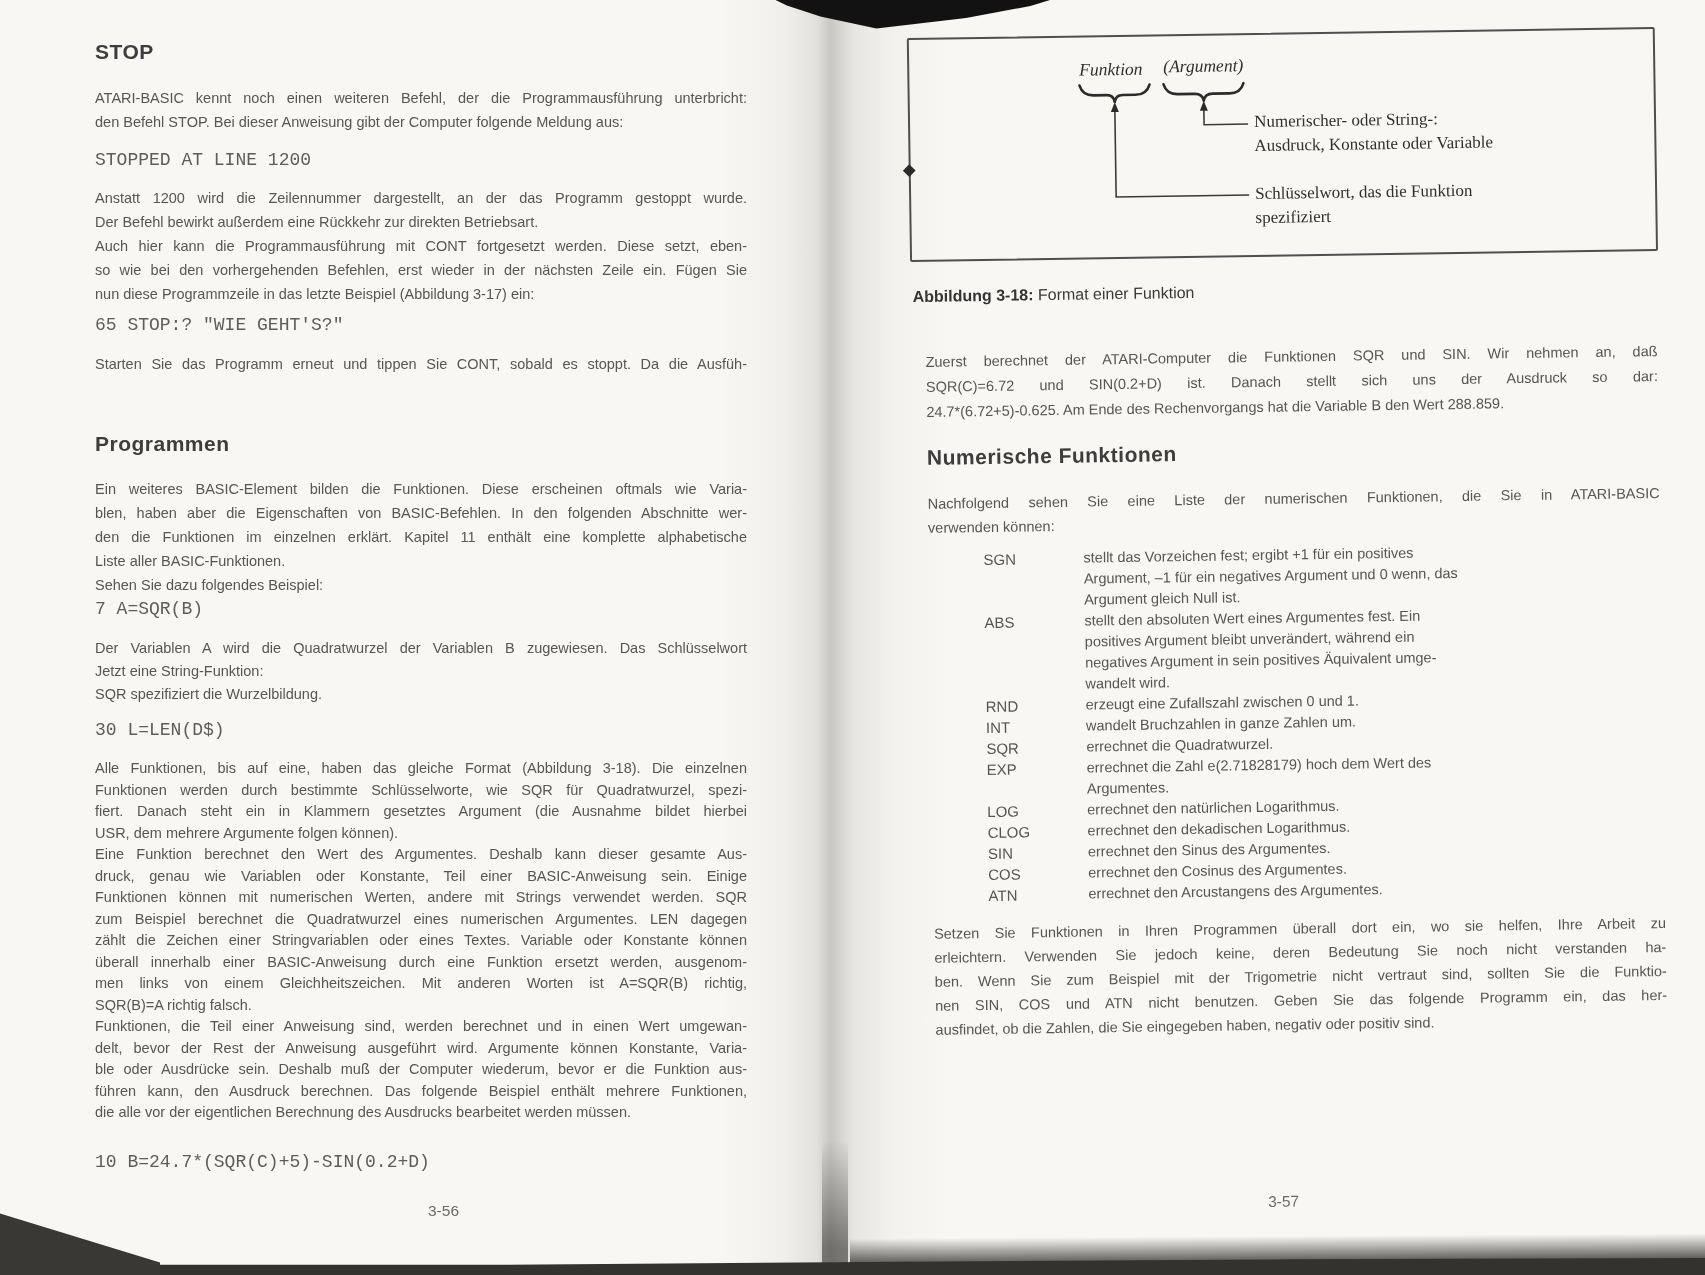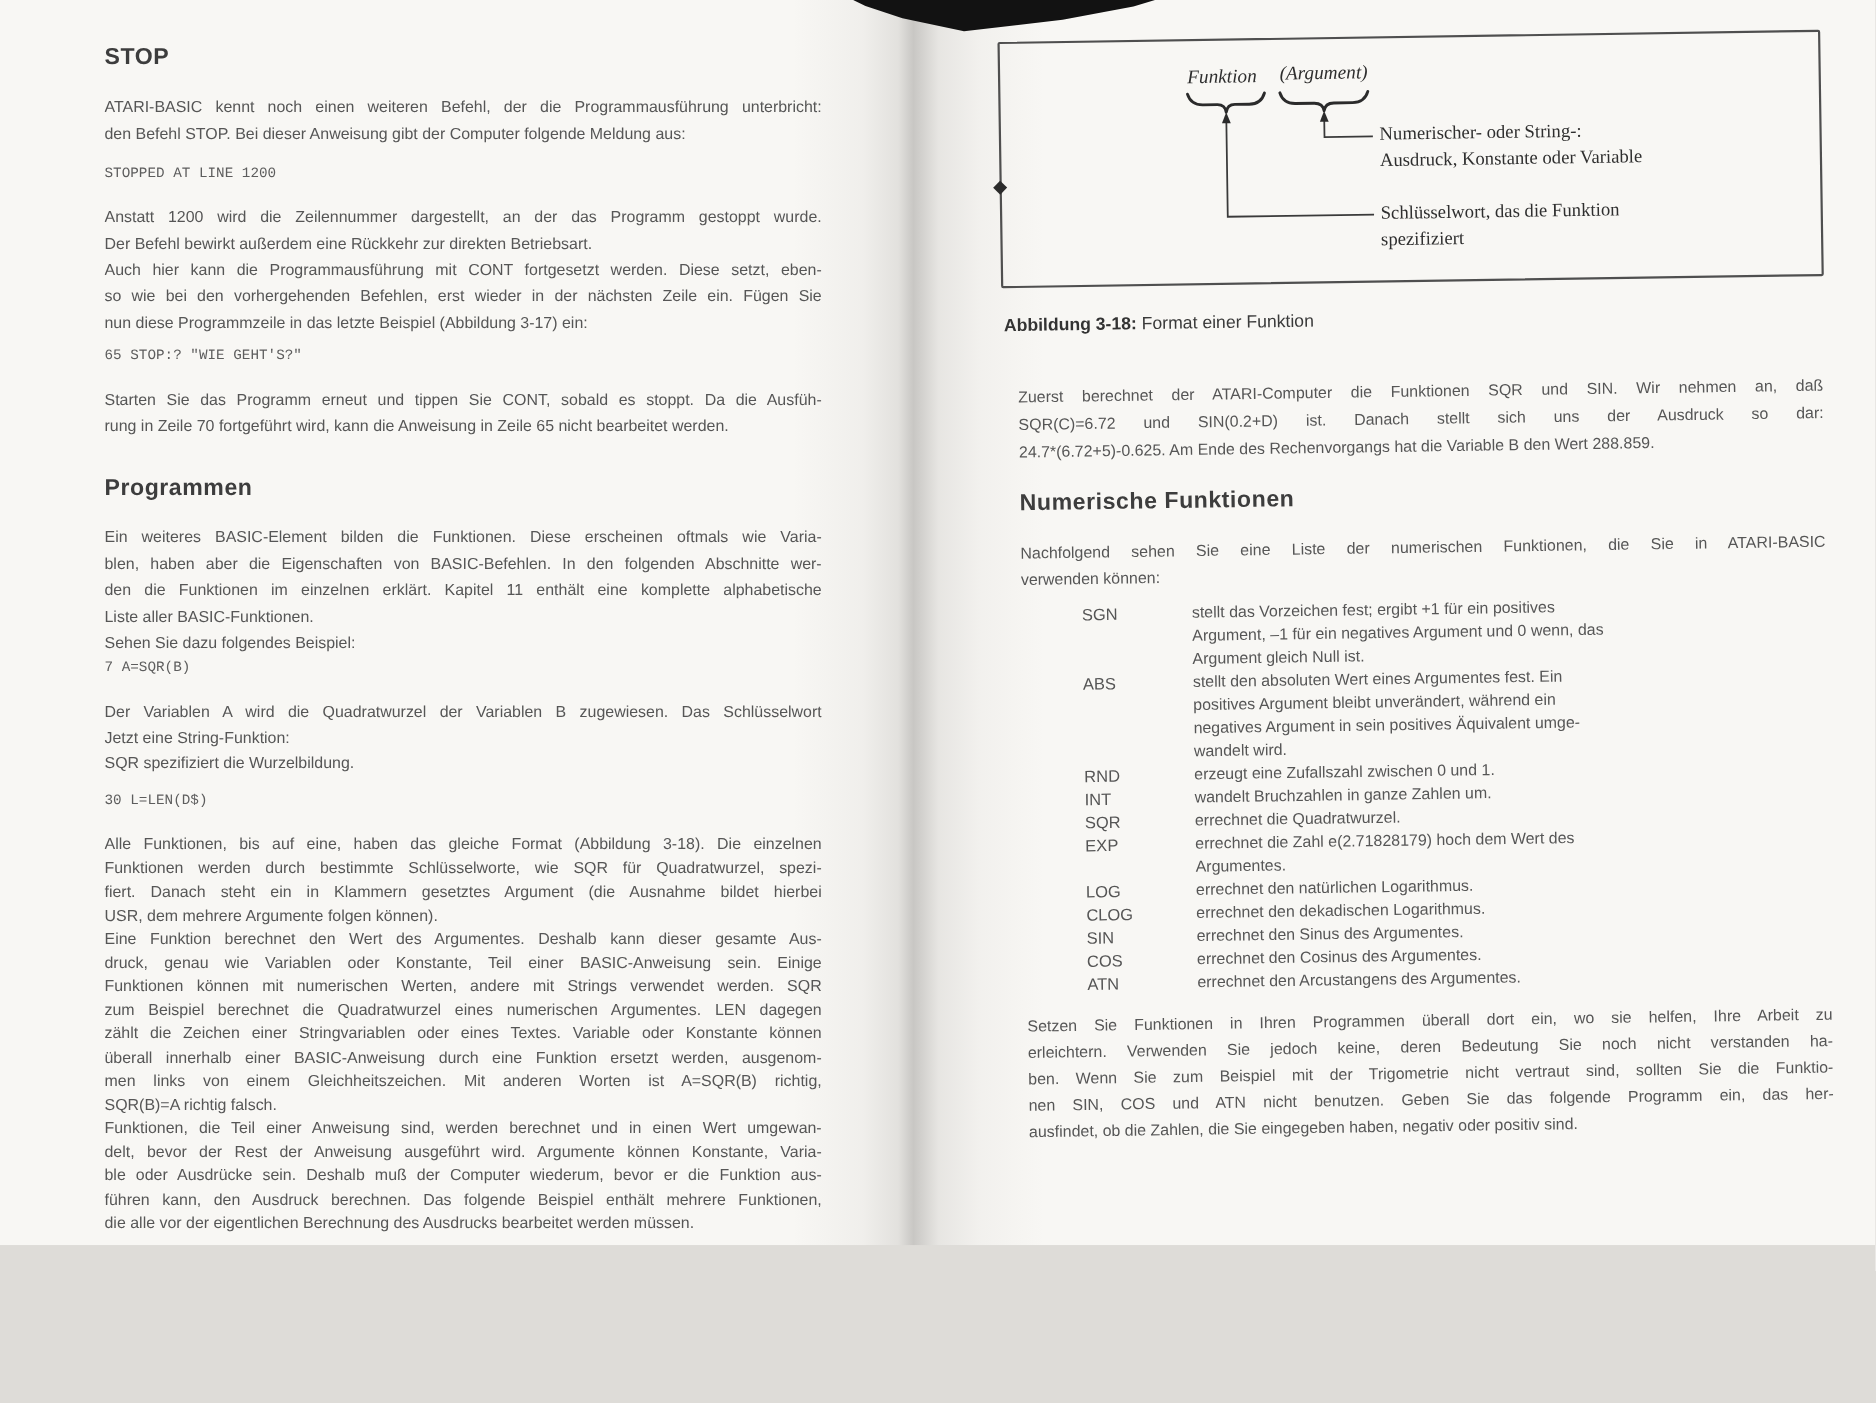--- a/index.html
+++ b/index.html
@@ -1,35 +1,35 @@
 <!DOCTYPE html>
 <html style="--paper: #f8f7f4; --ink: #565656; --heading_ink: #3d3d3d; --code_ink: #5d5d5d; --shadow: #34322e;"><head>
 <meta charset="utf-8">
 <style>
   html,body { margin:0; padding:0; background:#dedcd8; }
   .canvas {
-    position:relative; width:1705px; height:1132px; overflow:hidden;
+    position:relative; width:1705px; height:1275px; overflow:hidden;
     background:#f8f7f4;
     font-family:"Liberation Sans", sans-serif;
     color:#555;
   }
   .page { position:absolute; top:0; height:1275px; }
   .page.left  { left:0;    width:900px; }
   .page.right { left:900px; width:805px; transform:rotate(-0.85deg); transform-origin:20px 660px; }
 
   .h1 { position:absolute; left:95px; margin:0; font-size:21px; font-weight:bold;
         color:#3d3d3d; letter-spacing:0.5px; }
   .para { position:absolute; left:95px; width:652px; font-size:14.5px; line-height:24px;
           color:#565656; }
   .para.tight { line-height:21.5px; }
   .para.mid   { line-height:23px; }
   .ln { text-align:justify; text-align-last:left; overflow:hidden; }
   .ln.j { text-align-last:justify; }
   .code { position:absolute; left:95px; font-family:"Liberation Mono", monospace;
-          font-size:13px; color:#5d5d5d; white-space:pre; }
+          font-size:18px; color:#5d5d5d; white-space:pre; }
 
   
   .page.right .para { left:30px; width:732px; }
   .page.right .h1 { left:30px; }
   .figure-box { position:absolute; left:16px; top:38px; width:744px; height:220px;
                 border:2px solid #4f4f4f; border-radius:2px; background:transparent; }
   .fig-italic { position:absolute; font-family:"Liberation Serif", serif; font-style:italic;
                 font-size:17.5px; color:#2e2e2e; }
   .fig-callout { position:absolute; font-family:"Liberation Serif", serif; font-size:17px;
                  line-height:24px; color:#2f2f2f; }
@@ -82,21 +82,20 @@
     <div class="para" style="top:186px">
         <div class="ln j">Anstatt 1200 wird die Zeilennummer dargestellt, an der das Programm gestoppt wurde.</div>
         <div class="ln">Der Befehl bewirkt außerdem eine Rückkehr zur direkten Betriebsart.</div>
         <div class="ln j">Auch hier kann die Programmausführung mit CONT fortgesetzt werden. Diese setzt, eben-</div>
         <div class="ln j">so wie bei den vorhergehenden Befehlen, erst wieder in der nächsten Zeile ein. Fügen Sie</div>
         <div class="ln">nun diese Programmzeile in das letzte Beispiel (Abbildung 3-17) ein:</div>
       </div>
     <div class="code" style="top:315px">65 STOP:? "WIE GEHT'S?"</div>
     <div class="para" style="top:352px">
         <div class="ln j">Starten Sie das Programm erneut und tippen Sie CONT, sobald es stoppt. Da die Ausfüh-</div>
-        <div class="ln">rung in Zeile 70 fortgeführt wird, kann die Anweisung in Zeile 65 nicht bearbeitet werden.</div>
       </div>
     <h1 class="h1" style="top:432px">Programmen</h1>
     <div class="para" style="top:477px">
         <div class="ln j">Ein weiteres BASIC-Element bilden die Funktionen. Diese erscheinen oftmals wie Varia-</div>
         <div class="ln j">blen, haben aber die Eigenschaften von BASIC-Befehlen. In den folgenden Abschnitte wer-</div>
         <div class="ln j">den die Funktionen im einzelnen erklärt. Kapitel 11 enthält eine komplette alphabetische</div>
         <div class="ln">Liste aller BASIC-Funktionen.</div>
         <div class="ln">Sehen Sie dazu folgendes Beispiel:</div>
       </div>
     <div class="code" style="top:599px">7 A=SQR(B)</div>

